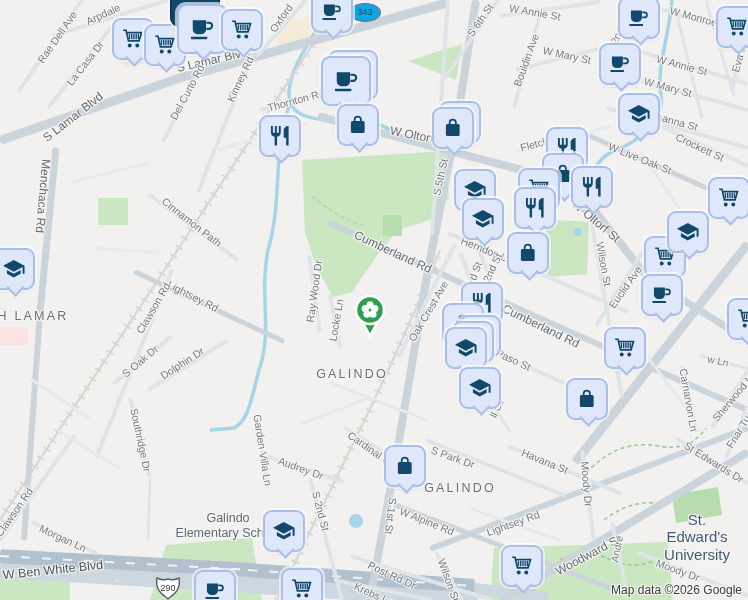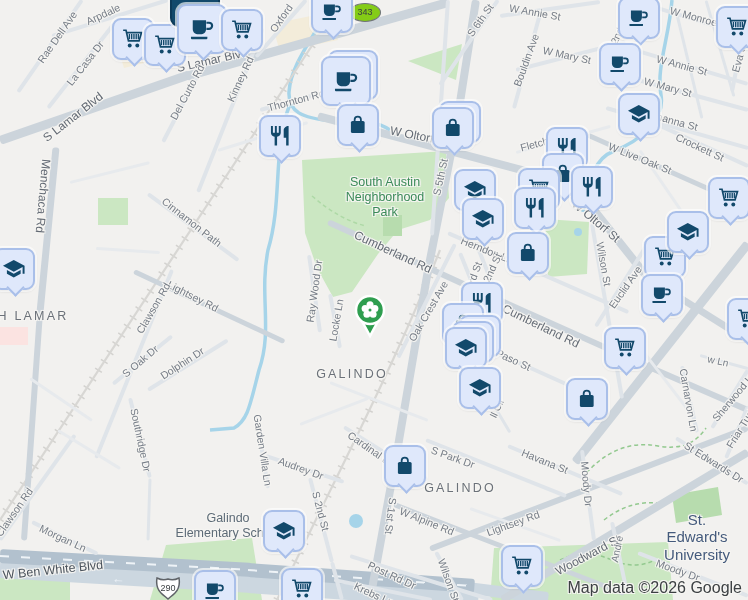--- a/index.html
+++ b/index.html
@@ -24,25 +24,25 @@
        box-shadow:0 0 0 2px rgba(255,255,255,.65),0 1px 3px rgba(0,0,0,.25);
        display:flex;align-items:center;justify-content:center;pointer-events:auto;}
   .pin::after{content:"";position:absolute;left:50%;top:100%;width:11px;height:11px;margin:-7px 0 0 -5.5px;
        background:#dfe8fb;border-right:2px solid #a9bfe9;border-bottom:2px solid #a9bfe9;transform:rotate(45deg);}
   .pin svg{width:62%;height:62%;}
   .pin.dark{background:#12496b;border-color:#0d3a58;}
   .pin.dark::after{display:none;}
   .greenpin{position:absolute;pointer-events:auto;}
   .shield{position:absolute;display:flex;align-items:center;justify-content:center;
        font-size:9px;color:#3c4043;pointer-events:none;}
-  .shield.oval{width:30px;height:17px;background:#84cc16;border:1.5px solid #6f7379;border-radius:50%;}
+  .shield.oval{width:30px;height:17px;background:#0ea5e9;border:1.5px solid #6f7379;border-radius:50%;}
   .arrow{position:absolute;color:#e8eef4;font-size:13px;pointer-events:none;}
   .google-logo{position:absolute;left:8px;bottom:2px;color:#fff;font-size:22px;font-weight:700;letter-spacing:-.5px;
        text-shadow:0 1px 3px rgba(60,64,67,.5),0 0 2px rgba(60,64,67,.4);pointer-events:auto;}
-  .attribution{position:absolute;right:6px;bottom:3px;color:#3c4043;font-size:16px;
+  .attribution{position:absolute;right:6px;bottom:3px;color:#3c4043;font-size:12px;
        text-shadow:-1px -1px 0 #f6f5f2,1px -1px 0 #f6f5f2,-1px 1px 0 #f6f5f2,1px 1px 0 #f6f5f2;margin-left:46px;}
 </style>
 </head>
 <body>
 
 <div id="map">
   <svg class="base" width="748" height="600" id="base">
       <polygon points="272,24 330,12 338,40 280,52" fill="#f3ecda"></polygon>
       <polygon points="118,48 158,38 164,58 124,68" fill="#f3ecda"></polygon>
       <polygon points="0,327 28,327 28,345 0,345" fill="#fbe3e1"></polygon>
@@ -232,23 +232,20 @@
       <div class="lbl st" style="left: 714px; top: 462px; transform: translate(-50%, -50%) rotate(32deg);">St Edwards Dr</div>
       <div class="lbl frag" style="left: 617px; top: 549px; transform: translate(-50%, -50%) rotate(-78deg);">Andre</div>
       <div class="lbl st" style="left: 689px; top: 400px; transform: translate(-50%, -50%) rotate(80deg);">Carnarvon Ln</div>
       <div class="lbl st" style="left: 734px; top: 396px; transform: translate(-50%, -50%) rotate(-50deg);">Sherwood Ln</div>
       <div class="lbl st" style="left: 741px; top: 427px; transform: translate(-50%, -50%) rotate(-58deg);">Friar Tuck</div>
       <div class="lbl frag" style="left: 718px; top: 361px; transform: translate(-50%, -50%) rotate(12deg);">w Ln</div>
       <div class="lbl frag" style="left: 497px; top: 408px; transform: translate(-50%, -50%) rotate(-65deg);">ll Cir</div>
       <div class="lbl hood" style="left: 33px; top: 316px; transform: translate(-50%, -50%) rotate(0deg);">H LAMAR</div>
       <div class="lbl hood" style="left: 352px; top: 374px; transform: translate(-50%, -50%) rotate(0deg);">GALINDO</div>
       <div class="lbl hood" style="left: 460px; top: 488px; transform: translate(-50%, -50%) rotate(0deg);">GALINDO</div>
-      <div class="lbl park" style="left: 385px; top: 197px; transform: translate(-50%, -50%) rotate(0deg);">South Austin
-Neighborhood
-Park</div>
       <div class="lbl univ" style="left: 697px; top: 537px; transform: translate(-50%, -50%) rotate(0deg);">St. Edward's
 University</div>
       <div class="lbl school" style="left: 228px; top: 526px; transform: translate(-50%, -50%) rotate(0deg);">Galindo
 Elementary School</div>
     </div>
   <div class="layer" id="shields">
       <div class="shield oval" style="left: 349px; top: 2.5px;">343</div>
       <div class="shield" style="left: 155px; top: 576px; width: 26px; height: 24px;">
         <svg width="26" height="24" viewBox="0 0 26 24">
       <path d="M2 2 C6 4 9 4.5 13 3 C17 4.5 20 4 24 2 C25 8 24 13 20 17 C17 20 14.5 21.5 13 23 C11.5 21.5 9 20 6 17 C2 13 1 8 2 2 Z" fill="#fefefe" stroke="#5f6368" stroke-width="1.5"></path>

